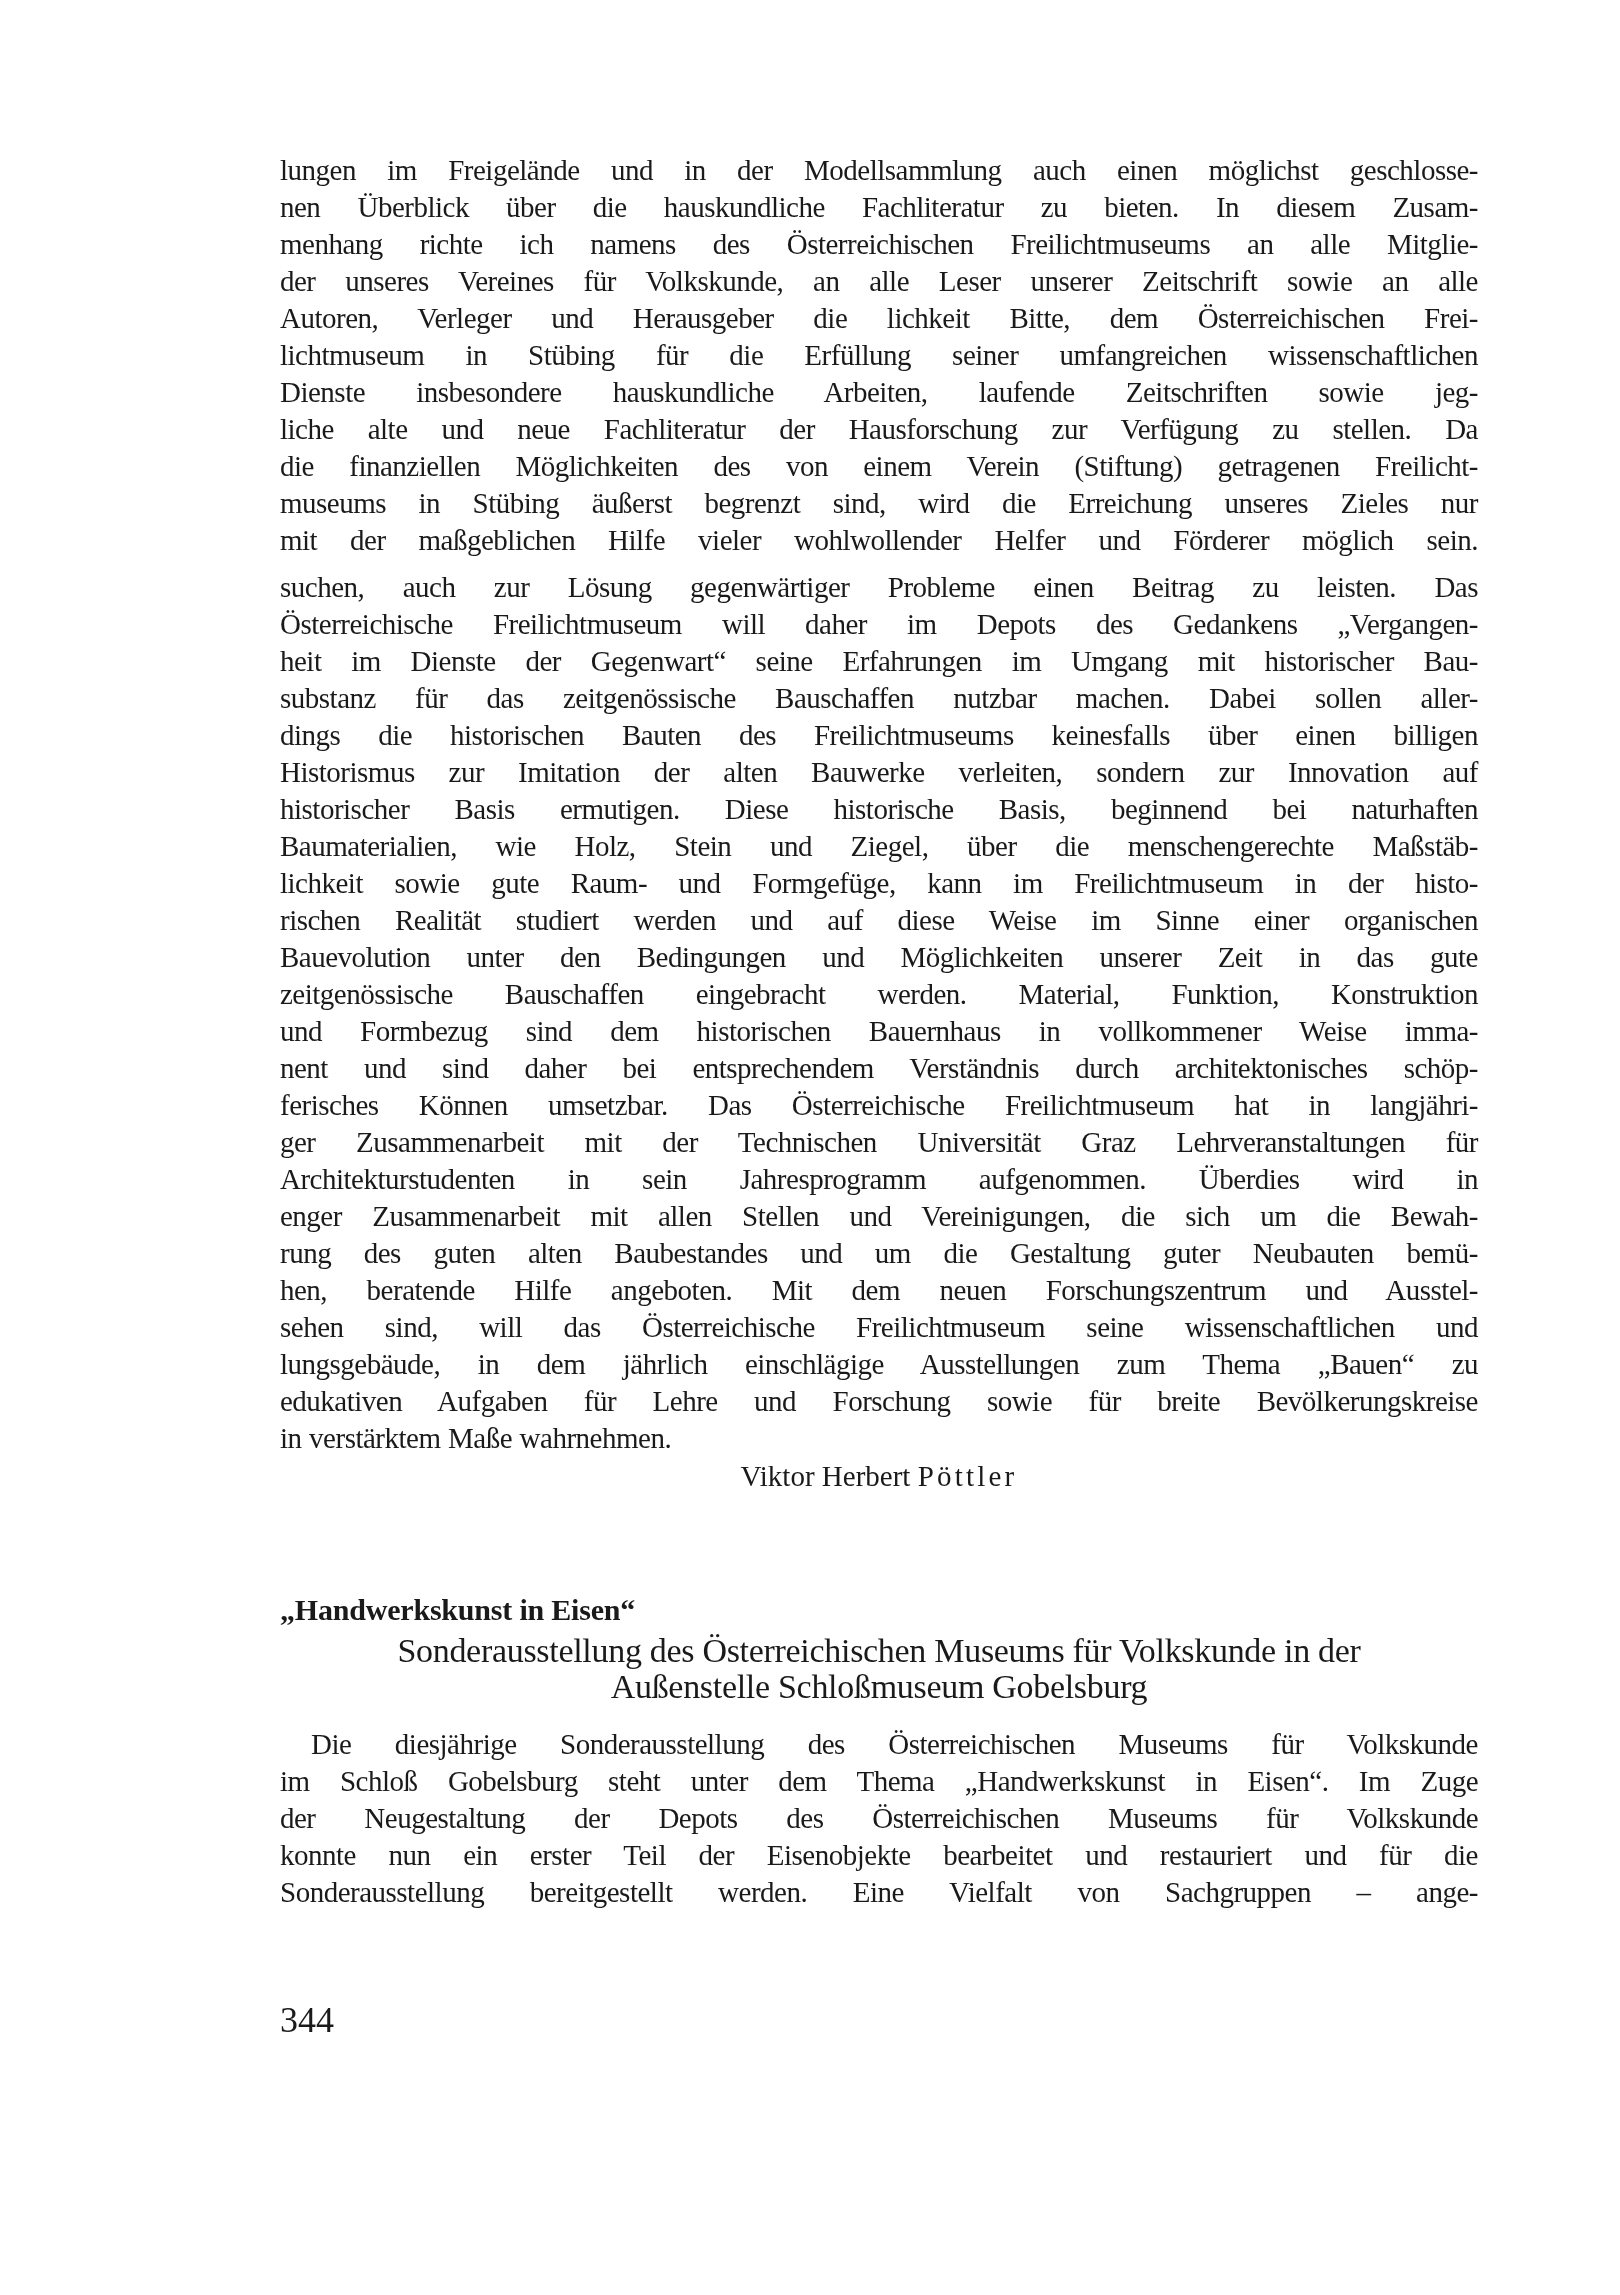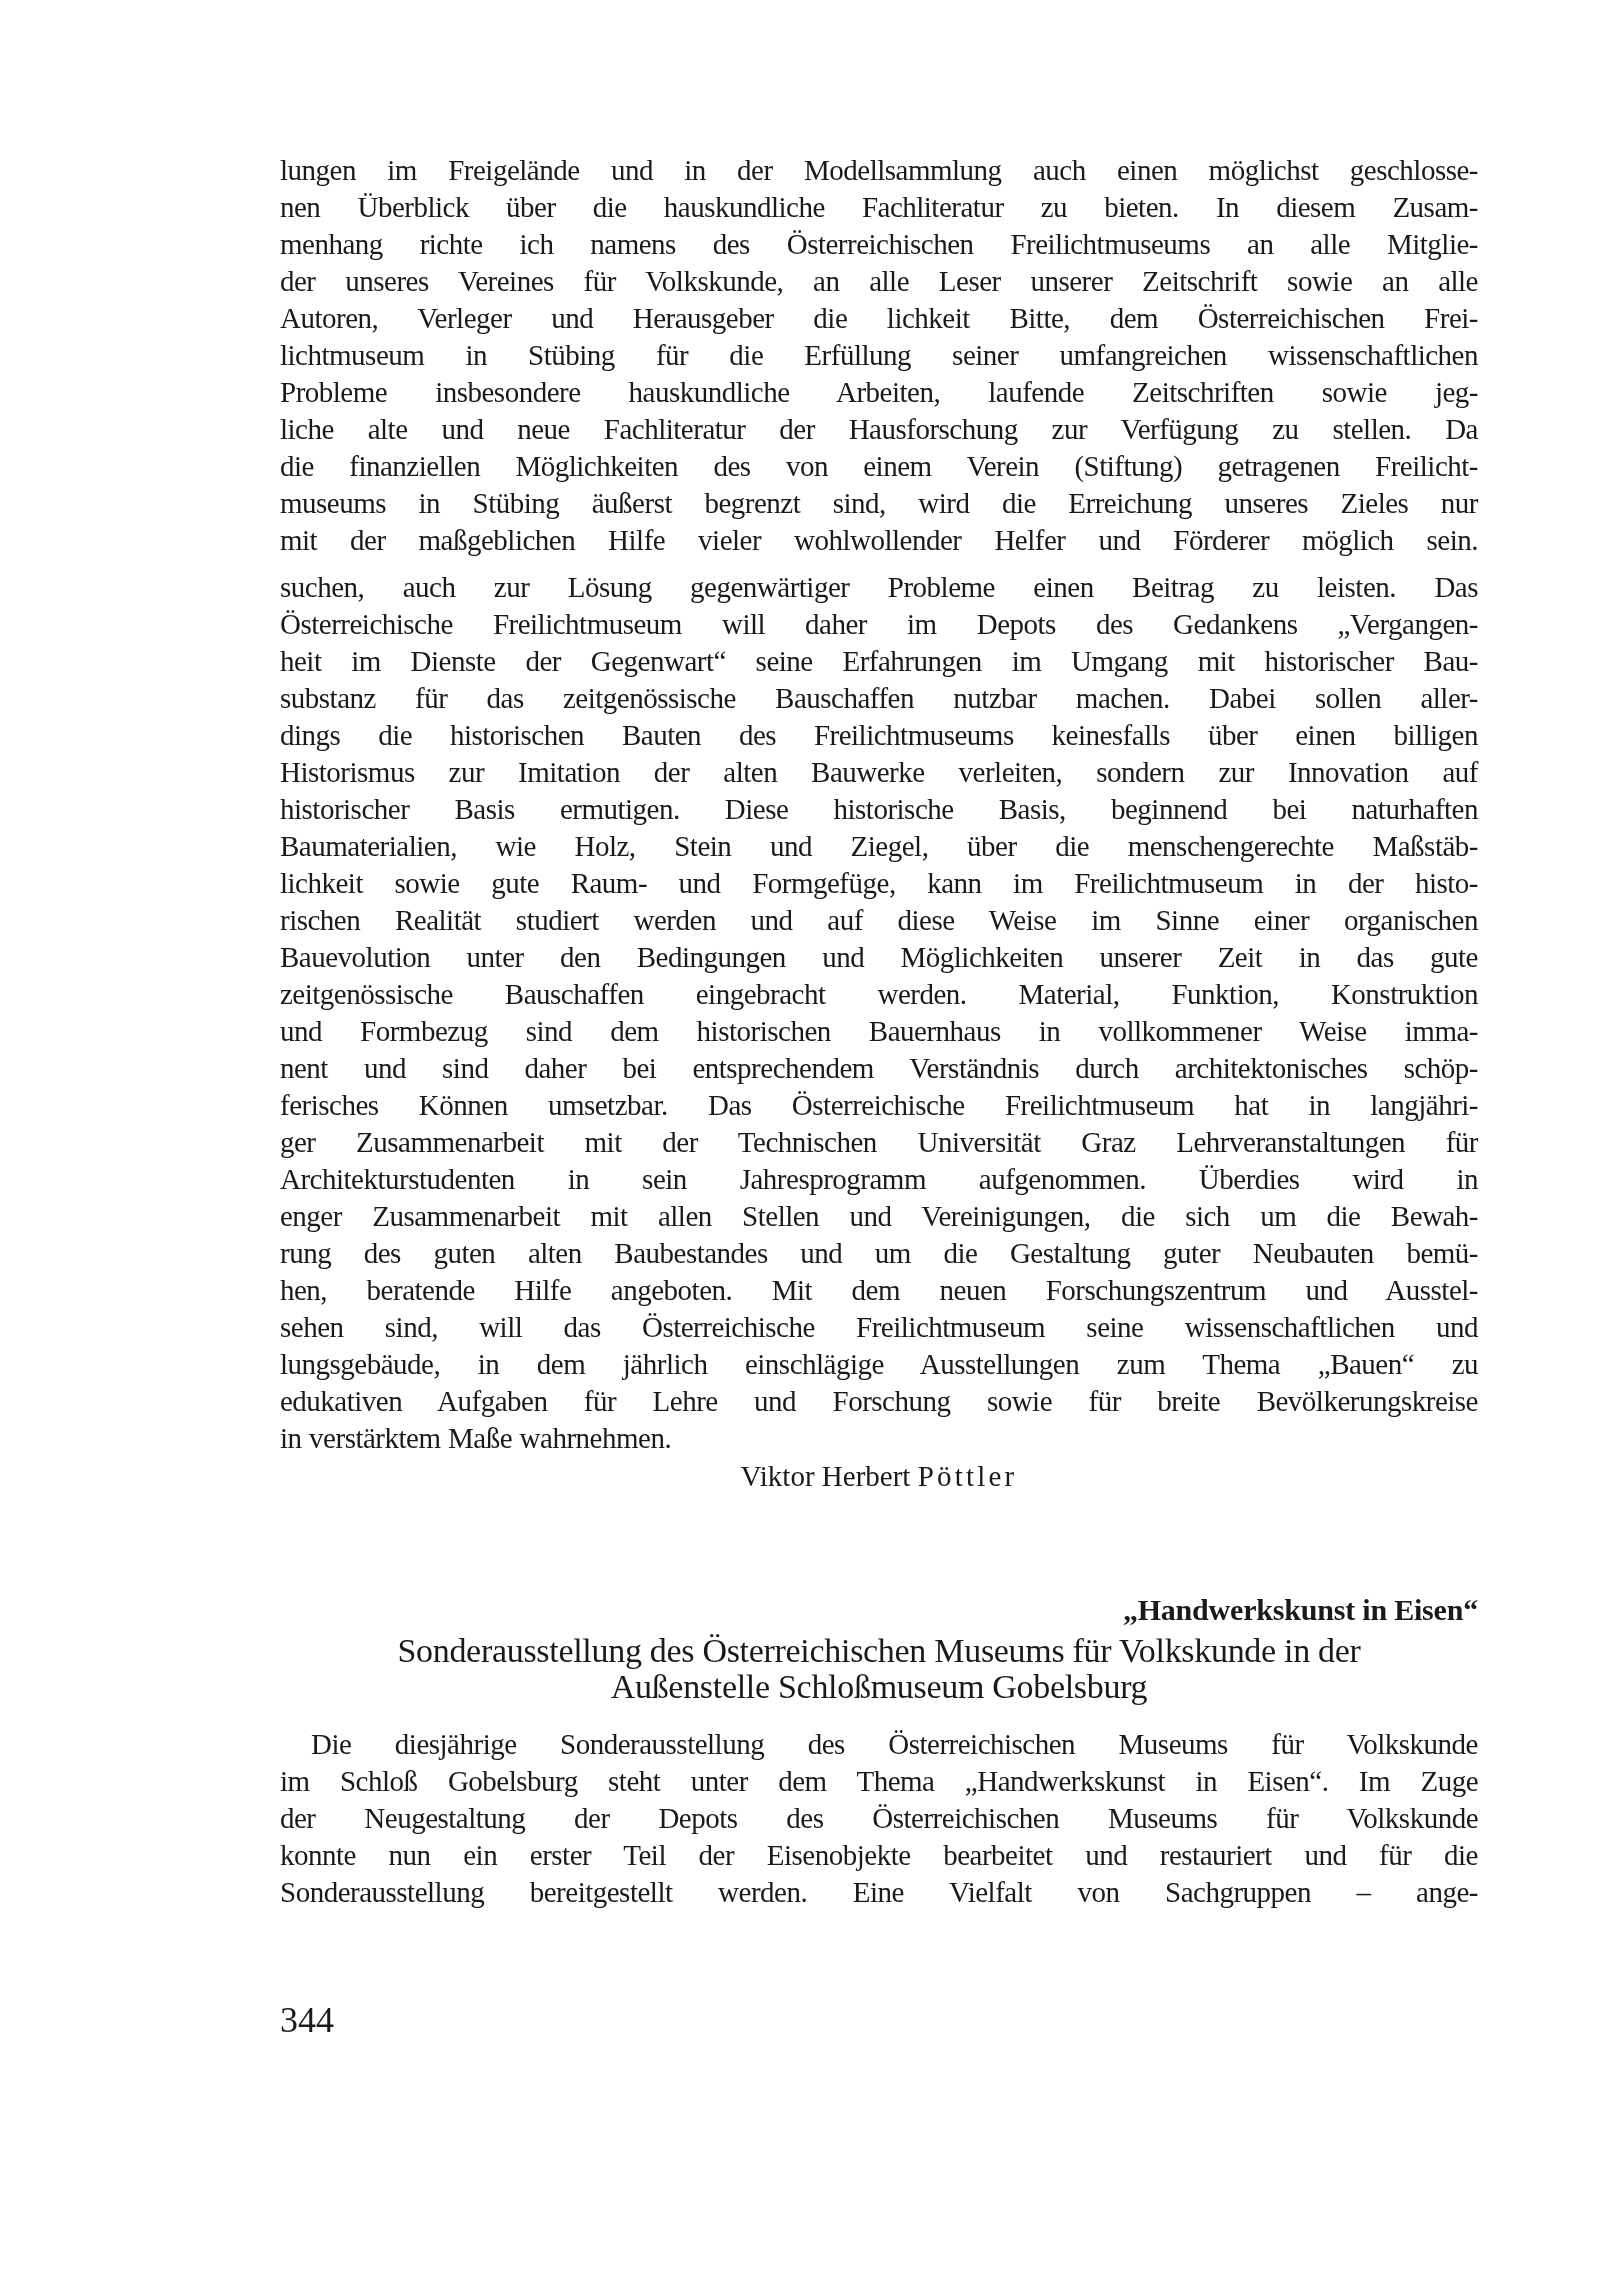--- a/index.html
+++ b/index.html
@@ -8,39 +8,39 @@
     .page { position: absolute; left: 280px; top: 152px; width: 1198px; }
     .line { display: block; font-size: 29px; line-height: 37px; height: 37px;
             text-align: justify; text-align-last: justify; white-space: nowrap;
             overflow: visible; letter-spacing: -0.5px; word-spacing: 0.8px; }
     .line.last { text-align-last: left; }
     .line.indent { text-indent: 31px; }
     .para { margin: 0; }
     .para + .para { margin-top: 9.7px; }
     .signature { text-align: center; font-size: 29px; line-height: 37px; margin-top: 1.6px; }
     .signature .surname { letter-spacing: 3.2px; }
-    .heading { text-align: right; font-weight: bold; font-size: 30px; line-height: 37px;
+    .heading { text-align: left; font-weight: bold; font-size: 30px; line-height: 37px;
                margin-top: 96px; letter-spacing: -0.2px; }
     .subheading { text-align: center; font-size: 34px; line-height: 36px; margin-top: 4.9px; letter-spacing: -0.3px; }
     .section2 { margin-top: 21px; }
     .page-number { position: absolute; left: 280px; top: 2000px; font-size: 36px; line-height: 41px; }
   </style>
 </head>
 <body>
 
 <div class="page">
   <div>
     <div class="para" id="a1p0">
         <span class="line">lungen im Freigelände und in der Modellsammlung auch einen möglichst geschlosse-</span>
         <span class="line">nen Überblick über die hauskundliche Fachliteratur zu bieten. In diesem Zusam-</span>
         <span class="line">menhang richte ich namens des Österreichischen Freilichtmuseums an alle Mitglie-</span>
         <span class="line">der unseres Vereines für Volkskunde, an alle Leser unserer Zeitschrift sowie an alle</span>
         <span class="line">Autoren, Verleger und Herausgeber die lichkeit Bitte, dem Österreichischen Frei-</span>
         <span class="line">lichtmuseum in Stübing für die Erfüllung seiner umfangreichen wissenschaftlichen</span>
-        <span class="line">Probleme insbesondere hauskundliche Arbeiten, laufende Zeitschriften sowie jeg-</span>
+        <span class="line">Dienste insbesondere hauskundliche Arbeiten, laufende Zeitschriften sowie jeg-</span>
         <span class="line">liche alte und neue Fachliteratur der Hausforschung zur Verfügung zu stellen. Da</span>
         <span class="line">die finanziellen Möglichkeiten des von einem Verein (Stiftung) getragenen Freilicht-</span>
         <span class="line">museums in Stübing äußerst begrenzt sind, wird die Erreichung unseres Zieles nur</span>
         <span class="line">mit der maßgeblichen Hilfe vieler wohlwollender Helfer und Förderer möglich sein.</span>
       </div>
     <div class="para" id="a1p1">
         <span class="line">suchen, auch zur Lösung gegenwärtiger Probleme einen Beitrag zu leisten. Das</span>
         <span class="line">Österreichische Freilichtmuseum will daher im Depots des Gedankens „Vergangen-</span>
         <span class="line">heit im Dienste der Gegenwart“ seine Erfahrungen im Umgang mit historischer Bau-</span>
         <span class="line">substanz für das zeitgenössische Bauschaffen nutzbar machen. Dabei sollen aller-</span>

